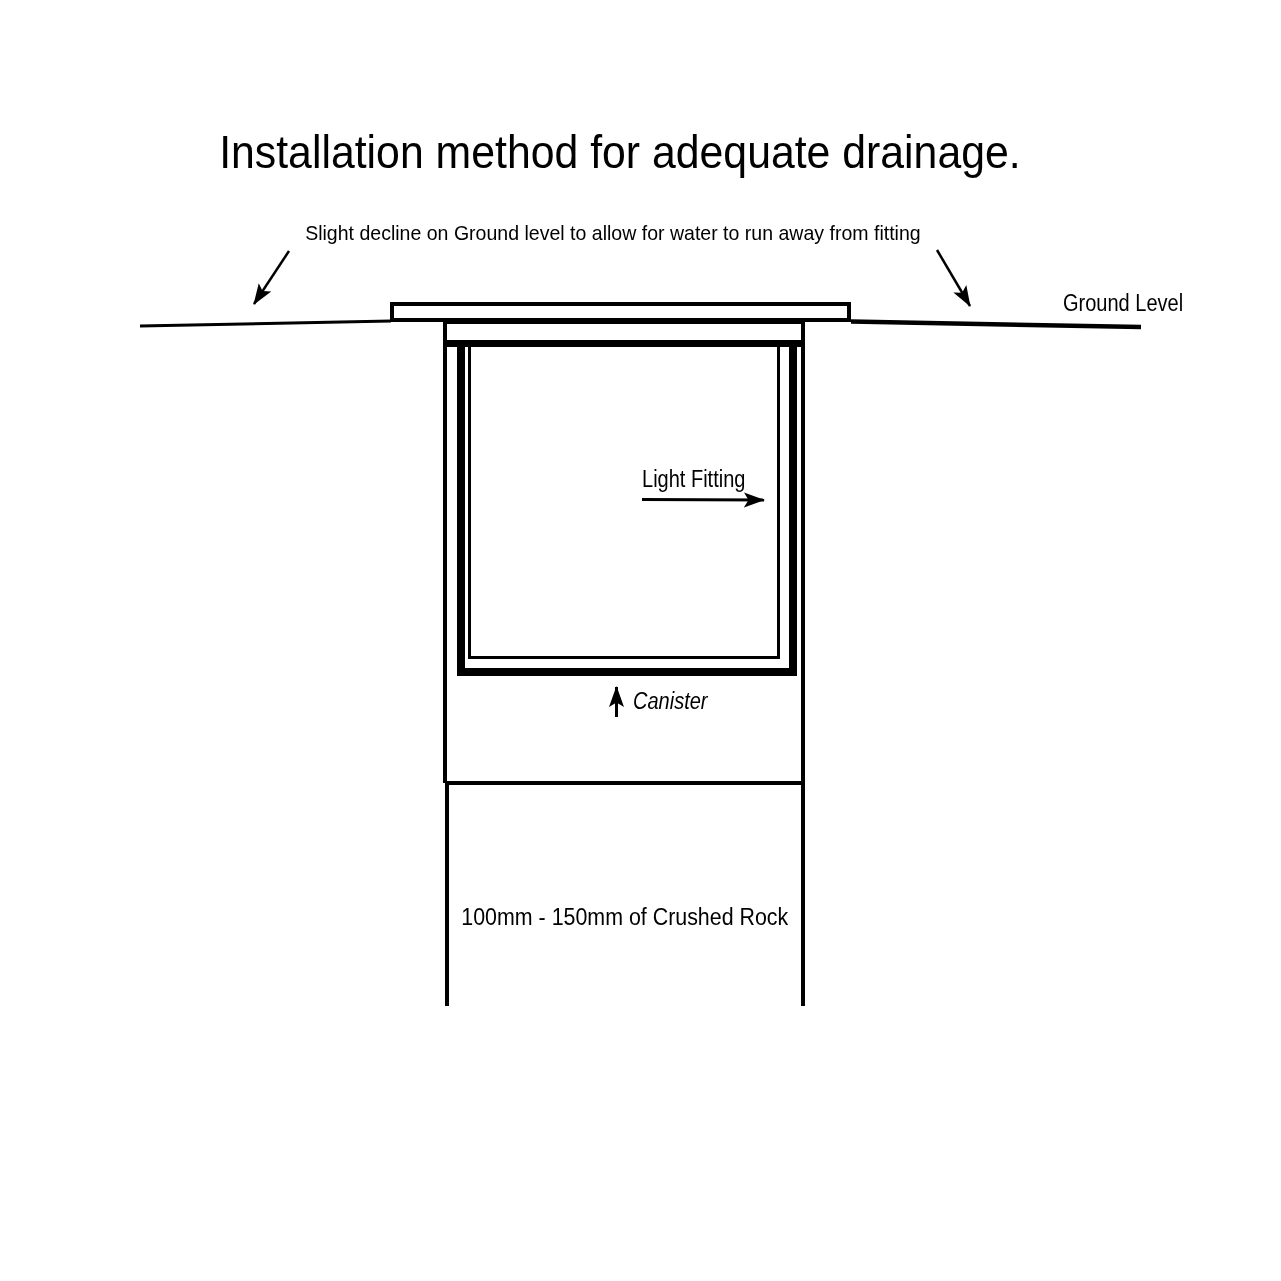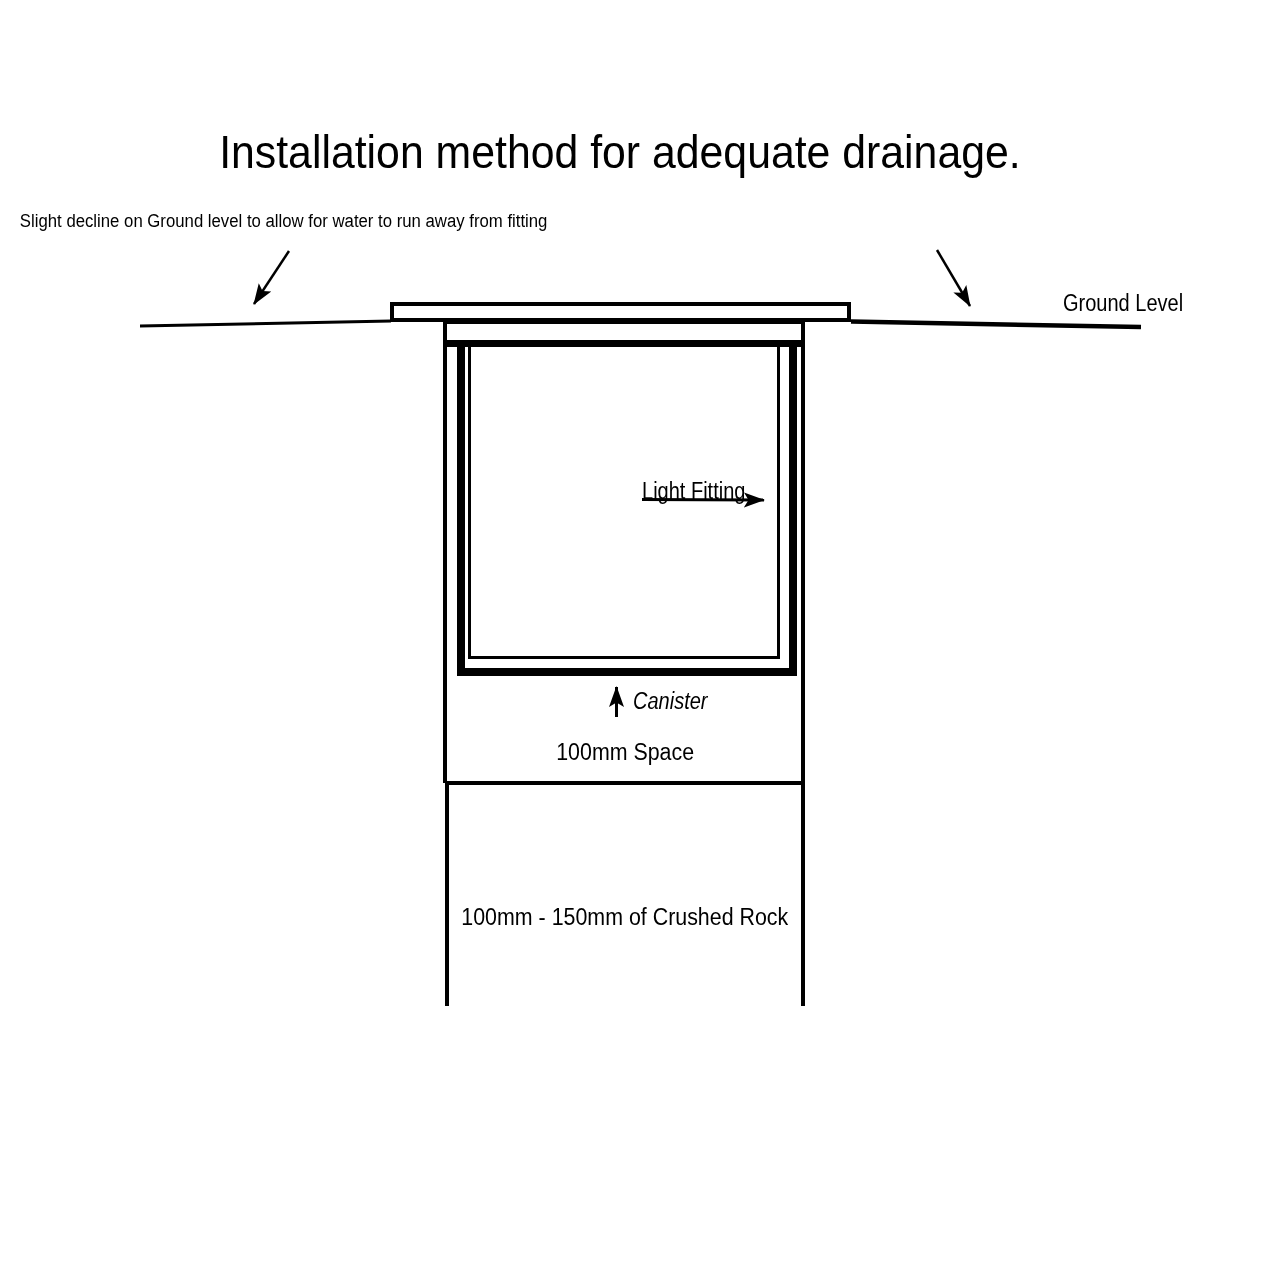--- a/index.html
+++ b/index.html
@@ -12,29 +12,29 @@
     font-family: "Liberation Sans", sans-serif;
     overflow: hidden;
   }
 
   
   #title-wrap {
     position: absolute; left: 0; top: 126px; width: 1240px;
     text-align: center; font-size: 46px; line-height: 1.15;
   }
   #annotation-wrap {
-    position: absolute; left: 0; top: 212px; width: 1225px;
-    text-align: left; font-size: 18px; line-height: 1.0;
+    position: absolute; left: 0; top: 222px; width: 1225px;
+    text-align: center; font-size: 21px; line-height: 1.0;
   }
   .condense-c { display: inline-block; transform: scaleX(0.93); transform-origin: center; white-space: nowrap; }
   .condense-l { display: inline-block; transform: scaleX(0.87); transform-origin: left center; white-space: nowrap; }
 
   .lbl { position: absolute; font-size: 23px; line-height: 1.0; white-space: nowrap; }
   #ground-level-label { left: 1063px; top: 292px; }
-  #light-fitting-label { left: 642px; top: 480px; }
+  #light-fitting-label { left: 642px; top: 468px; }
   #canister-label { left: 633px; top: 690px; font-style: italic; }
   #space-label { left: 447px; top: 741px; width: 356px; text-align: center; }
 
   
   .box { position: absolute; box-sizing: border-box; border: 4px solid #000; background: #fff; }
   #top-plate { left: 390px; top: 302px; width: 461px; height: 20px; border-width: 4px; }
   #lip-plate { left: 443px; top: 321px; width: 362px; height: 26px; border-width: 3px 4px 7px 4px; }
   #wall-left  { position: absolute; left: 443px; top: 345px; width: 4px; height: 438px; background: #000; }
   #wall-right { position: absolute; left: 801px; top: 345px; width: 4px; height: 438px; background: #000; }
   #canister-box { left: 457px; top: 347px; width: 340px; height: 329px; border-width: 0 8px 8px 8px; background: transparent; }
@@ -91,17 +91,14 @@
 
   <div id="ground-level-label" class="lbl">
     <span class="condense-l">Ground Level</span>
   </div>
   <div id="light-fitting-label" class="lbl">
     <span class="condense-l">Light Fitting</span>
   </div>
   <div id="canister-label" class="lbl">
     <span class="condense-l">Canister</span>
   </div>
-  <div id="space-label" class="lbl">
-    <span class="condense-c">100mm Space</span>
-  </div>
 
 </div>
 
 </body></html>

